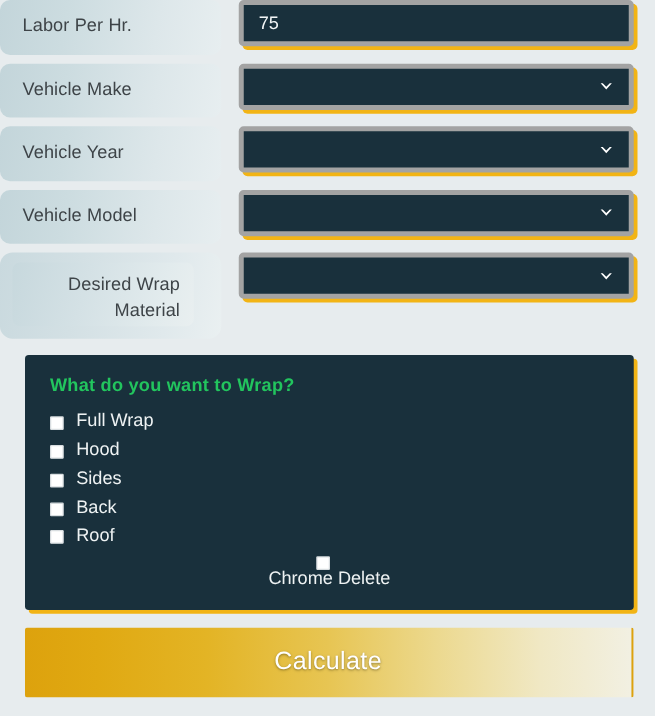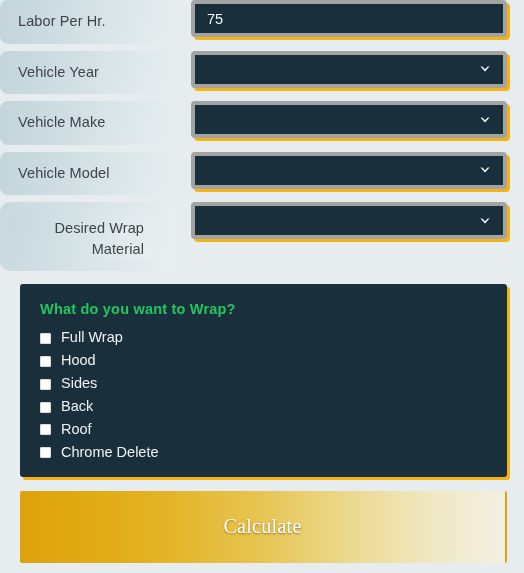--- a/index.html
+++ b/index.html
@@ -147,21 +147,21 @@
     font-weight: bold;
     margin: 0 0 13px 0;
     letter-spacing: 0.2px;
   }
   .check-row {
     display: flex;
     align-items: center;
     margin-bottom: 7px;
     cursor: pointer;
   }
-  .check-row:last-child { margin-bottom: 0; }
+  .check-row:last-child { margin-bottom: 0; flex-direction: column; }
   .cbox {
     width: 11px;
     height: 11px;
     background: #ffffff;
     border: 1px solid #d8dde0;
     flex: 0 0 11px;
     margin-right: 10px;
     border-radius: 1px;
     box-sizing: border-box;
   }
@@ -170,34 +170,34 @@
     font-size: 14.5px;
     line-height: 1.1;
   }
 
   
   .calc-wrap {
     margin: 14px 17px 0 20px;
   }
   .calc-btn {
     width: 100%;
-    height: 72px;
+    height: 56px;
     border: none;
     border-right: 2px solid #dda20d;
     border-radius: 2px;
     background: linear-gradient(90deg,
         #dda20d 0%,
         #e0a912 12%,
         #e3b425 30%,
         #e7c553 50%,
         #ecd98f 68%,
         #f0e8c4 85%,
         #f2f0e2 100%);
     color: #ffffff;
-    font-family: Liberation Serif, serif;
+    font-family: Liberation Sans, sans-serif;
     font-size: 20px;
     letter-spacing: 0.3px;
     text-shadow: 0 1px 2px rgba(60,50,10,0.55);
     cursor: pointer;
     display: block;
     box-sizing: border-box;
   }
 </style>
 </head>
 <body>
@@ -210,37 +210,37 @@
     </div>
     <div class="control-cell">
       <div class="dark-control input-ctl">
         <input class="text-input" type="text" value="75" style="">
       </div>
     </div>
   </div>
 
   <div class="field-row">
     <div class="label-cell">
-      <div class="label-box">Vehicle Year</div>
+      <div class="label-box">Vehicle Make</div>
     </div>
     <div class="control-cell">
       <div class="dark-control select-ctl">
         <span class="select-value"></span>
         <span class="chev">
           <svg viewBox="0 0 12 12" width="12" height="12" aria-hidden="true">
             <path d="M1.5 3.5 L6 8.5 L10.5 3.5 L8.8 3.5 L6 6.3 L3.2 3.5 Z" fill="#ffffff"></path>
           </svg>
         </span>
       </div>
     </div>
   </div>
 
   <div class="field-row">
     <div class="label-cell">
-      <div class="label-box">Vehicle Make</div>
+      <div class="label-box">Vehicle Year</div>
     </div>
     <div class="control-cell">
       <div class="dark-control select-ctl">
         <span class="select-value"></span>
         <span class="chev">
           <svg viewBox="0 0 12 12" width="12" height="12" aria-hidden="true">
             <path d="M1.5 3.5 L6 8.5 L10.5 3.5 L8.8 3.5 L6 6.3 L3.2 3.5 Z" fill="#ffffff"></path>
           </svg>
         </span>
       </div>

